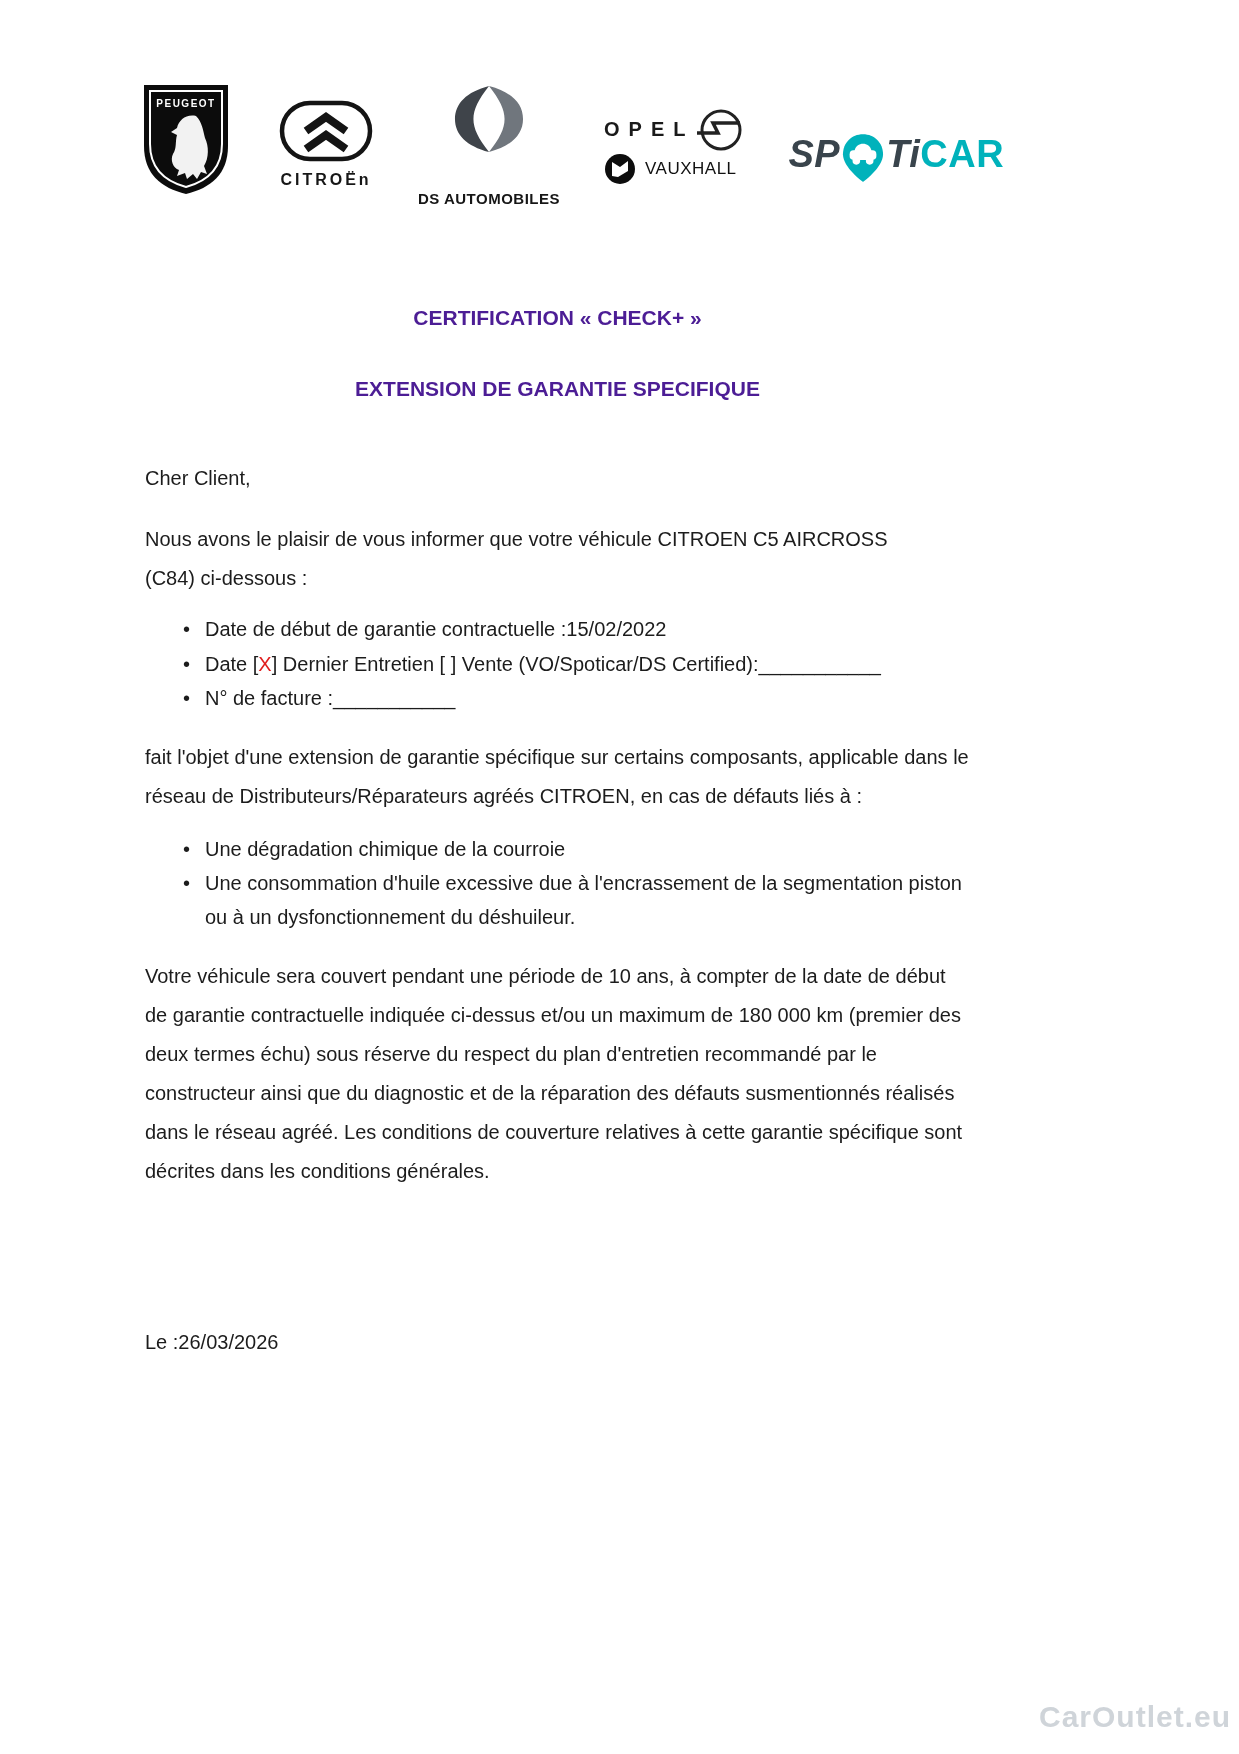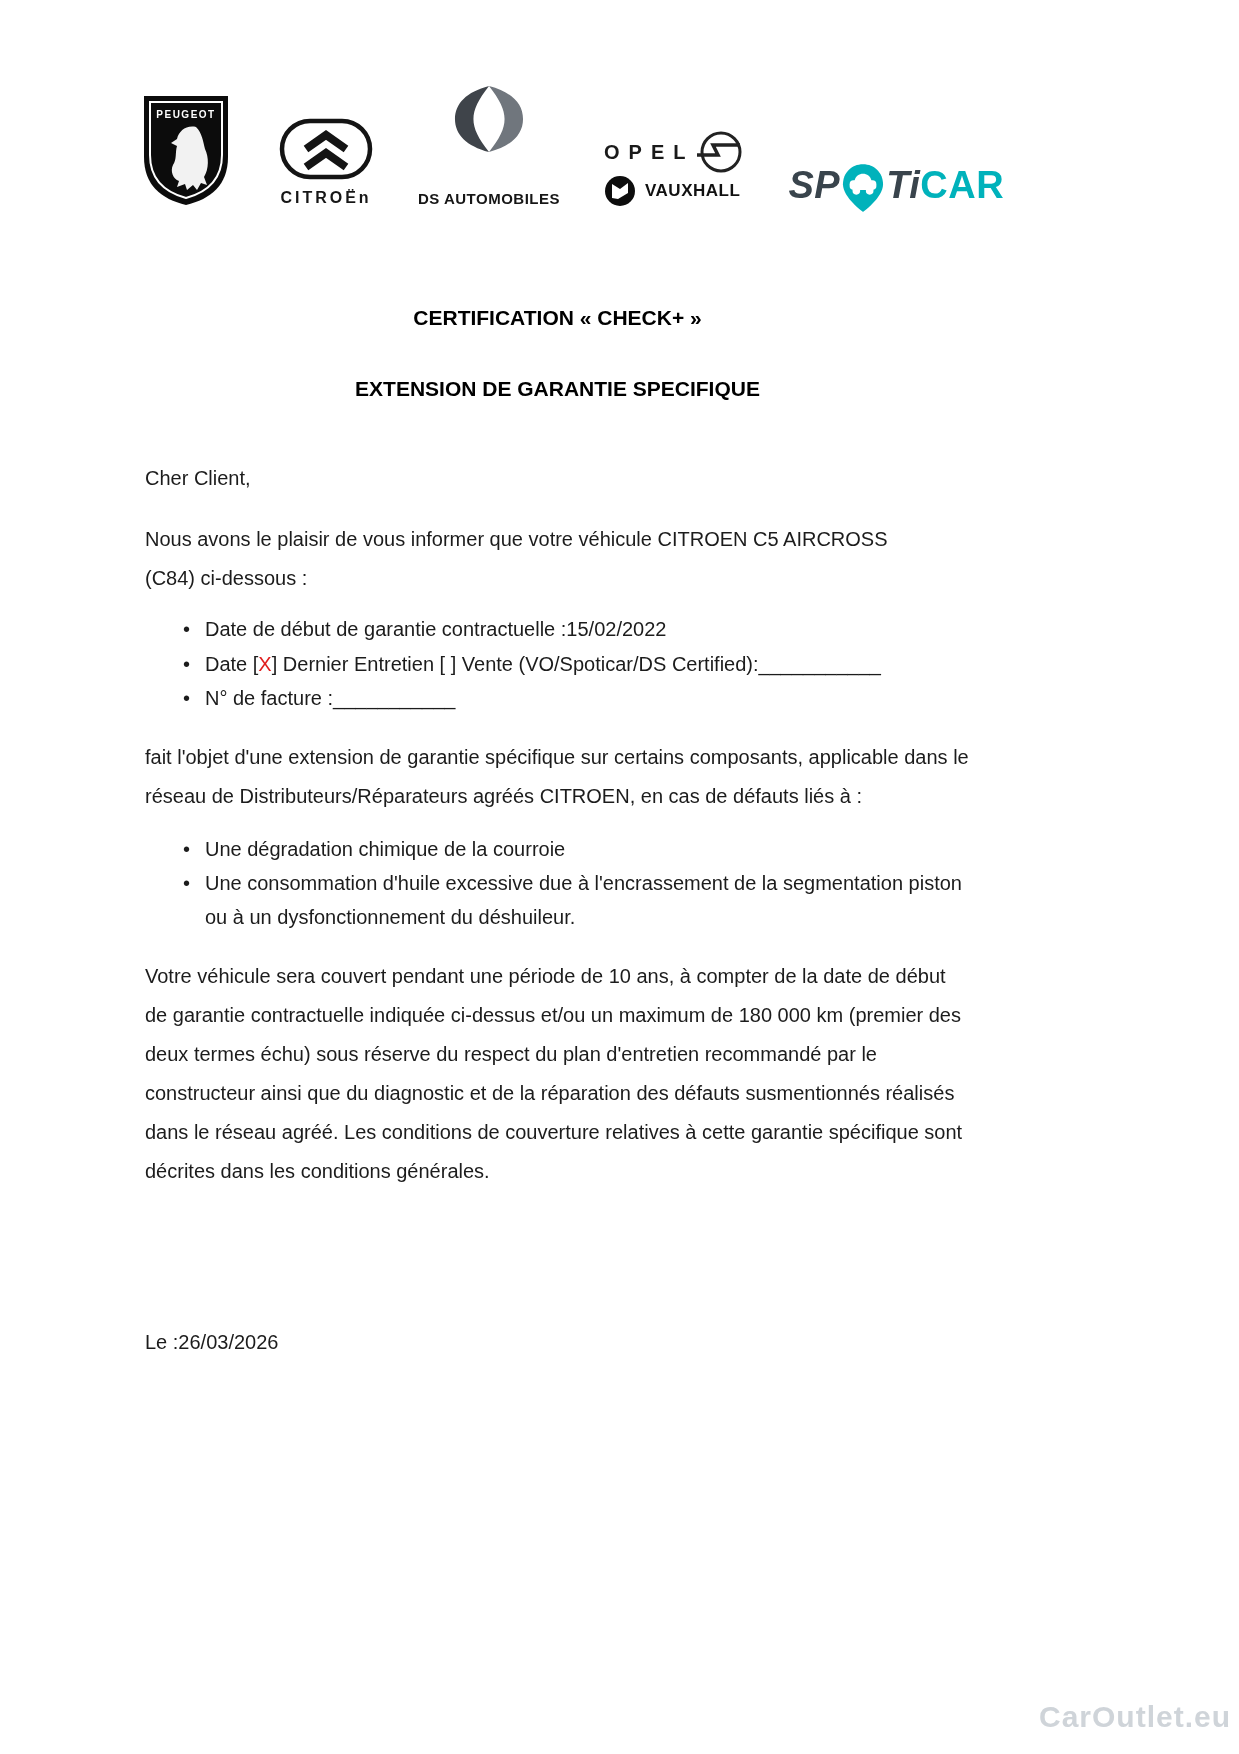--- a/index.html
+++ b/index.html
@@ -3,40 +3,40 @@
 <meta charset="utf-8">
 <style>
   html,body{margin:0;padding:0;background:#ffffff;}
   body{
     width:1239px;height:1754px;position:relative;overflow:hidden;
     font-family:"Liberation Sans", sans-serif;color:#1c1c1c;
   }
   .page{width:100%;height:100%;position:relative;}
 
   
-  .logos{display:flex;align-items:flex-end;padding:70px 0 0 138px;gap:44px;}
+  .logos{display:flex;align-items:center;padding:70px 0 0 138px;gap:44px;}
   .logo{display:flex;flex-direction:column;align-items:center;}
   .logo-label{font-weight:700;color:#161616;}
   .citroen{margin-top:12px;}
   .citroen .logo-label{font-size:16px;letter-spacing:3px;margin-top:9px;}
   .ds{margin-top:14px;gap:28px;}
   .ds .logo-label{font-size:15px;letter-spacing:0.5px;margin-top:8px;}
   .opel-vx{margin-top:14px;display:flex;flex-direction:column;}
   .opel-row{display:flex;align-items:center;gap:2px;}
   .opel-word{font-size:20px;font-weight:700;letter-spacing:9px;color:#1a1a1a;}
   .vx-row{display:flex;align-items:center;gap:9px;}
-  .vx-word{font-size:17px;font-weight:700;letter-spacing:0.5px;color:#111;}
+  .vx-word{font-size:17px;font-weight:400;letter-spacing:0.5px;color:#111;}
   .spoticar{margin-top:32px;flex-direction:row;align-items:center;font-size:38px;font-weight:800;letter-spacing:0.5px;}
   .sp-dark{color:var(--sp-dark,#39444c);font-style:italic;}
   .sp-teal{color:var(--sp-teal,#00b2bb);}
   .spoticar svg{margin:0 2px -6px 2px;}
 
   
   .content{margin-left:145px;width:825px;font-size:20px;line-height:1.95;}
-  h1,h2{font-size:21px;font-weight:700;text-align:center;line-height:1.2;color:#000000;}
+  h1,h2{font-size:21px;font-weight:700;text-align:center;line-height:1.2;color:#4c1d95;}
   h1{margin:98px 0 0 0;}
   h2{margin:46px 0 0 0;}
   .salutation{margin:58px 0 0 0;}
   p{margin:0;}
   .intro{margin-top:22px;max-width:762px;}
   ul{list-style:none;margin:14px 0 0 0;padding:0 0 0 38px;}
   li{position:relative;padding-left:22px;line-height:1.72;}
   li::before{content:"\2022";position:absolute;left:0;top:0;}
   .red{color:var(--accent-red,#e01e1e);}
   .para{margin-top:22px;}

